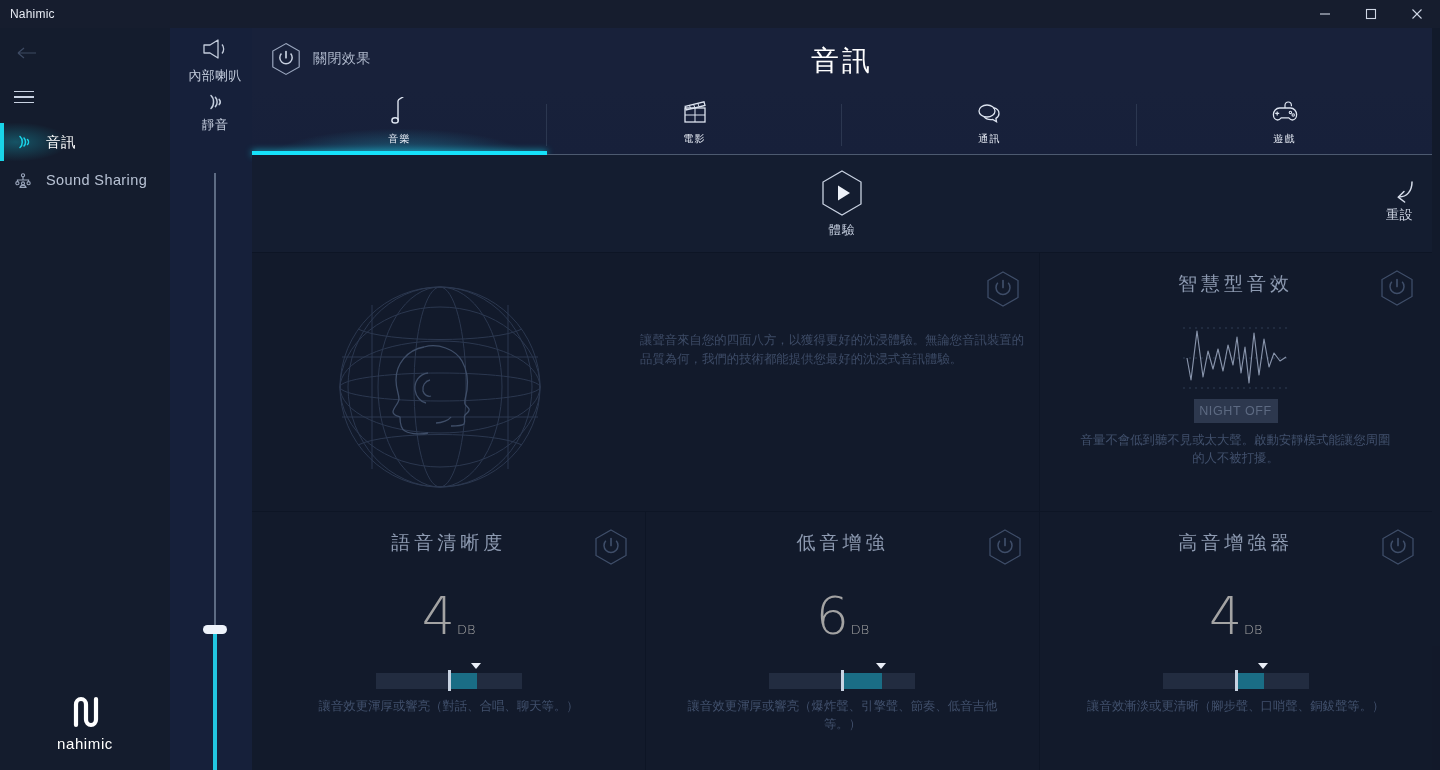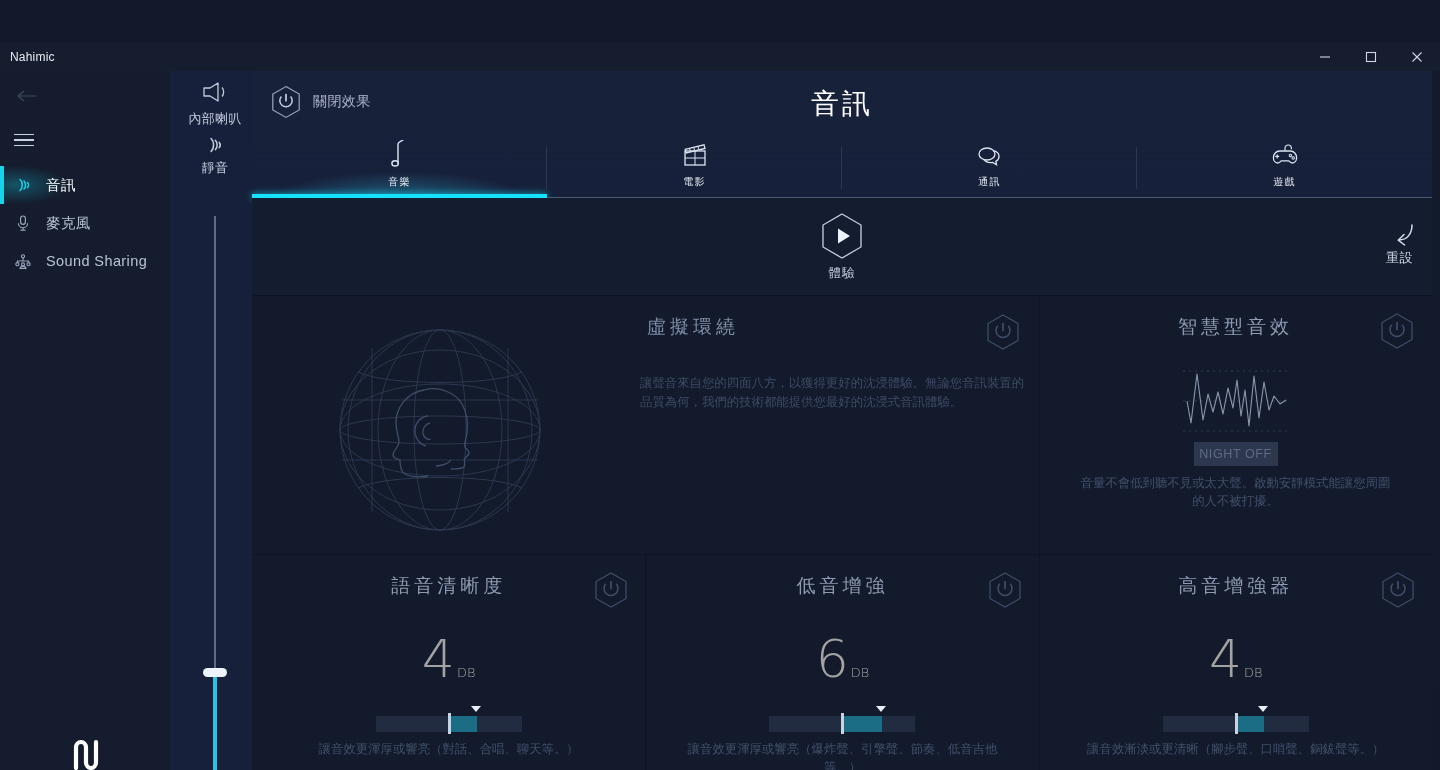--- a/index.html
+++ b/index.html
@@ -3,21 +3,21 @@
 <meta charset="utf-8">
 <style>
   * { box-sizing: border-box; margin: 0; padding: 0; }
   html, body {
     width: 1440px; height: 770px;
     background: #12192a;
     font-family: "Liberation Sans", "DejaVu Sans", sans-serif;
     overflow: hidden;
     -webkit-font-smoothing: antialiased;
   }
-  #app { position: relative; width: 1440px; height: 646px; background: #121a2b; margin-top: 43px; }
+  #app { position: relative; width: 1440px; height: 646px; background: #121a2b; }
 
   
   #titlebar {
     position: absolute; left: 0; top: 0; width: 1440px; height: 28px;
     background: #161d2e; display: flex; align-items: center;
   }
   #titlebar .title {
     color: #e6eaf2; font-size: 12px; padding-left: 10px; letter-spacing: .2px;
   }
   #winbtns { margin-left: auto; display: flex; height: 28px; }
@@ -209,31 +209,20 @@
         <span class="nicon">
           <svg width="20" height="20" viewBox="0 0 20 20">
               <path d="M7 4.5 C10 7 10 13 7 15.5" fill="none" stroke="currentColor" stroke-width="1.5" stroke-linecap="round"></path>
               <path d="M11 6 C13 8 13 12 11 14" fill="none" stroke="currentColor" stroke-width="1.5" stroke-linecap="round"></path>
               <path d="M14.5 7.5 C15.8 8.8 15.8 11.2 14.5 12.5" fill="none" stroke="currentColor" stroke-width="1.5" stroke-linecap="round"></path>
             </svg>
         </span>
         <span class="nlabel">音訊</span>
       </div>
 
-      <div class="navitem">
-        <span class="nicon">
-          <svg width="20" height="20" viewBox="0 0 20 20">
-              <rect x="7.6" y="3" width="4.8" height="8.4" rx="2.4" fill="none" stroke="currentColor" stroke-width="1.15"></rect>
-              <path d="M5.4 10.2a4.6 4.6 0 0 0 9.2 0" fill="none" stroke="currentColor" stroke-width="1.15"></path>
-              <line x1="10" y1="14.8" x2="10" y2="17.2" stroke="currentColor" stroke-width="1.15"></line>
-              <line x1="7.4" y1="17.2" x2="12.6" y2="17.2" stroke="currentColor" stroke-width="1.15"></line>
-            </svg>
-        </span>
-        <span class="nlabel">麥克風</span>
-      </div>
 
 
       <div class="navitem">
         <span class="nicon">
           <svg width="20" height="20" viewBox="0 0 20 20">
             <circle cx="10" cy="5.3" r="1.6" fill="none" stroke="currentColor" stroke-width="1.1"></circle>
             <circle cx="4.4" cy="13.2" r="1.6" fill="none" stroke="currentColor" stroke-width="1.1"></circle>
             <circle cx="15.6" cy="13.2" r="1.6" fill="none" stroke="currentColor" stroke-width="1.1"></circle>
             <path d="M10 7v3M10 10H4.4v1.6M10 10h5.6v1.6" fill="none" stroke="currentColor" stroke-width="1.1"></path>
             <path d="M7 17.4a3.1 3.1 0 0 1 6 0z" fill="none" stroke="currentColor" stroke-width="1.1"></path>
@@ -371,21 +360,20 @@
               <path d="M38 44c28 14 136 14 164 0M38 160c28-14 136-14 164 0"></path>
             </g>
             <g fill="none" stroke="#5b6e8e" stroke-width="1.3" stroke-linejoin="round">
               <path d="M104 62c-17 3-28 17-28 33 0 9 3 14 3 19 0 4-6 9-6 13 0 3 4 4 7 5 0 6 1 12 5 14 7 4 19 3 23 2"></path>
               <path d="M104 62c14-4 31 2 38 14 5 9 6 21 5 29-1 6-3 11-2 14 1 2 3 3 4 5 1 2-2 4-4 6-2 2 1 6-1 9-2 2-8 2-13 2"></path>
               <path d="M131 132c-2 3-9 6-15 6"></path>
               <path d="M110 95c-5 1-8 6-7 11 1 4 5 6 8 5"></path>
               <path d="M108 88c-9 1-14 9-13 17 1 7 6 12 11 13"></path>
             </g>
           </svg>
-          <div id="vs-title">虛擬環繞</div>
           <div id="vs-power" class="powerbtn">
             <svg width="36" height="38" viewBox="0 0 36 38">
               <path d="M18 2 33 10.5v17L18 36 3 27.5v-17z" fill="none" stroke="currentColor" stroke-width="1.25"></path>
               <path d="M18 10.5v7" fill="none" stroke="currentColor" stroke-width="1.7" stroke-linecap="round"></path>
               <path d="M12.8 12.8a7 7 0 1 0 10.4 0" fill="none" stroke="currentColor" stroke-width="1.5"></path>
             </svg>
           </div>
           <div id="vs-desc">讓聲音來自您的四面八方，以獲得更好的沈浸體驗。無論您音訊裝置的品質為何，我們的技術都能提供您最好的沈浸式音訊體驗。</div>
         </div>
 

